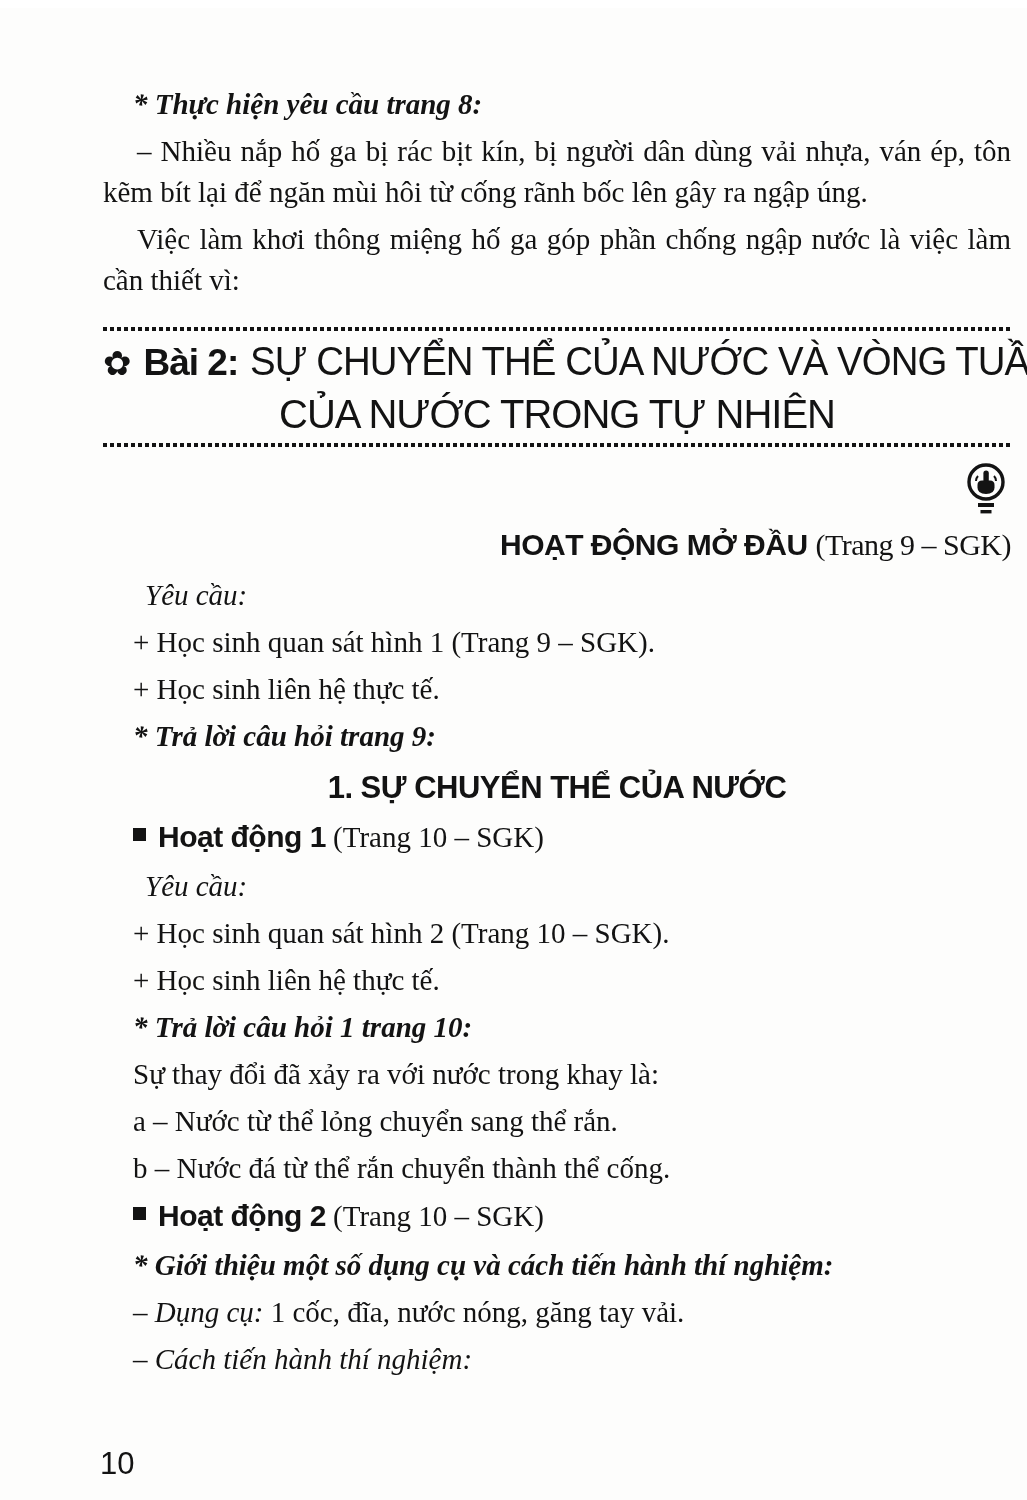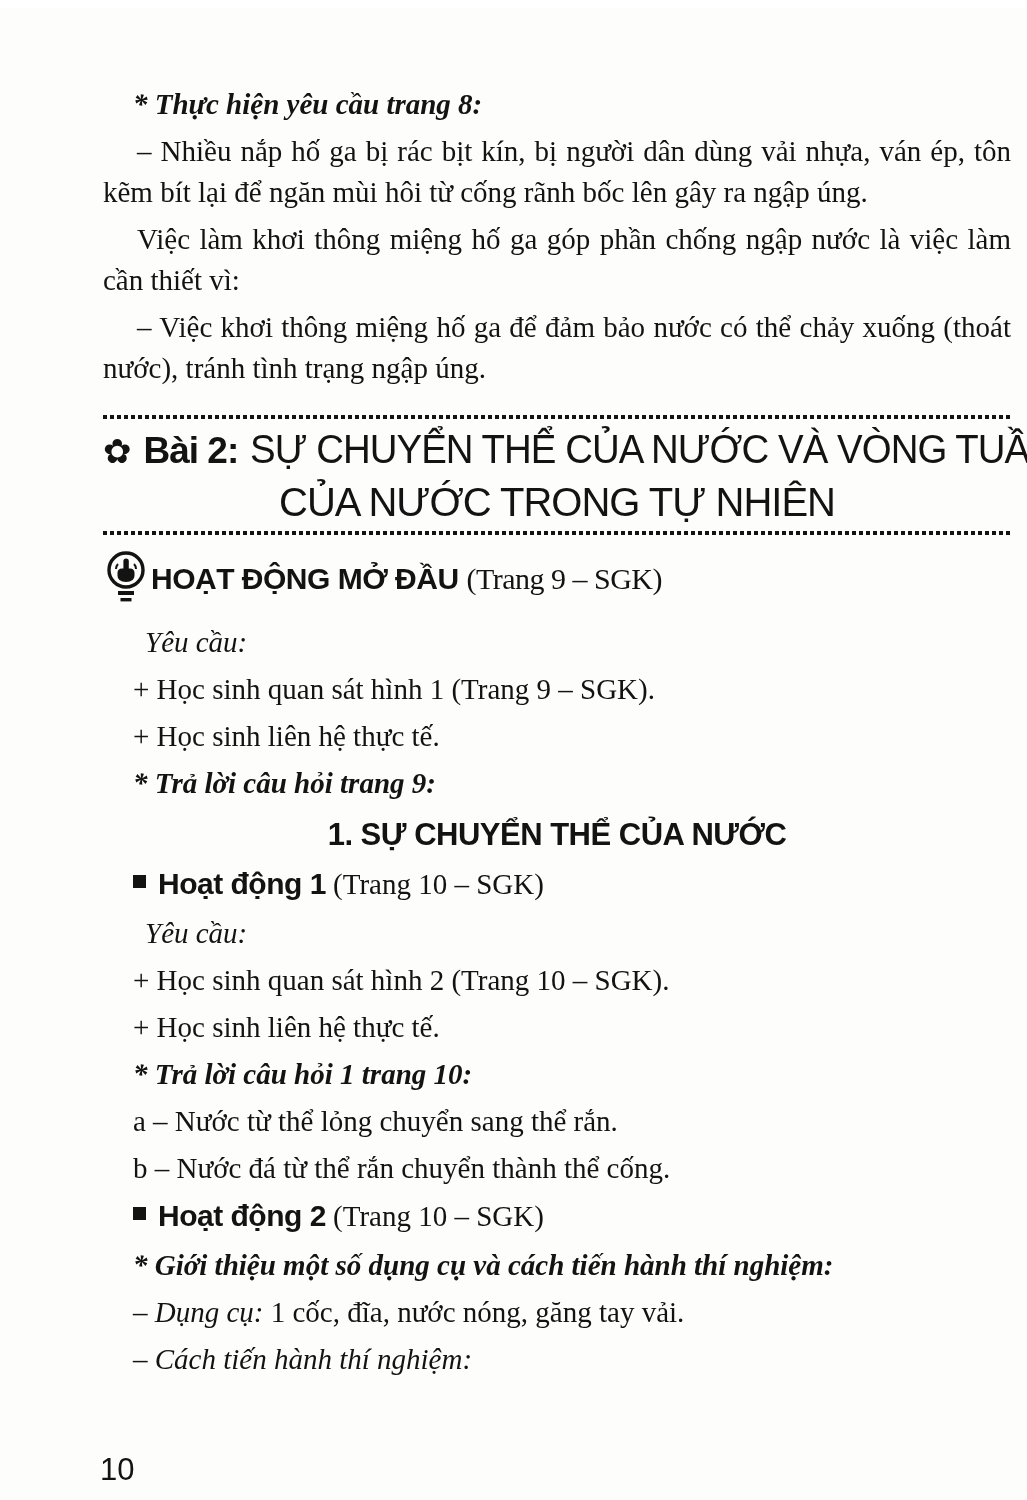--- a/index.html
+++ b/index.html
@@ -89,46 +89,46 @@
   }
   .banner-line2{
     text-align:center;
     font-family:"Liberation Sans", sans-serif;
     font-weight:400;font-size:40px;
     letter-spacing:-1px;
     margin-top:10px;
   }
   
   .icon-heading{
-    display:flex;align-items:center;
+    display:flex;align-items:flex-end;
     margin:10px 0 10px 0;
+    flex-direction:column;
   }
   .hand-icon{flex:0 0 auto;margin-right:2px;position:relative;top:4px;}
   .icon-heading-text{
     font-family:"Liberation Sans", sans-serif;
     font-weight:bold;font-size:30px;
     letter-spacing:-0.5px;
   }
   .page-number{
     position:absolute;
-    left:100px;bottom:20px;
+    left:100px;bottom:26px;
     font-family:"Liberation Sans", sans-serif;
     font-size:31px;
   }
 </style>
 </head>
 <body>
 
 <div class="page">
   <div class="content">
 
     <div class="line indent-1 bi">* Thực hiện yêu cầu trang 8:</div>
     <p class="para">– Nhiều nắp hố ga bị rác bịt kín, bị người dân dùng vải nhựa, ván ép, tôn kẽm bít lại để ngăn mùi hôi từ cống rãnh bốc lên gây ra ngập úng.</p>
     <p class="para">Việc làm khơi thông miệng hố ga góp phần chống ngập nước là việc làm cần thiết vì:</p>
-    <p class="para">– Việc khơi thông miệng hố ga để đảm bảo nước có thể chảy xuống (thoát nước), tránh tình trạng ngập úng.</p>
 
     <div class="banner">
       <div class="banner-line1">
         <span class="banner-flower">✿</span>
         <span class="banner-label">Bài 2:</span>
         <span class="banner-title">SỰ CHUYỂN THỂ CỦA NƯỚC VÀ VÒNG TUẦN HOÀN</span>
       </div>
       <div class="banner-line2">CỦA NƯỚC TRONG TỰ NHIÊN</div>
     </div>
 
@@ -156,20 +156,21 @@
     <div class="section-heading">1. SỰ CHUYỂN THỂ CỦA NƯỚC</div>
 
     <div class="activity-line indent-1">
       <span class="square-bullet"></span><span class="activity-label">Hoạt động 1</span>
       <span class="ref">(Trang 10 – SGK)</span>
     </div>
     <div class="line indent-2 it">Yêu cầu:</div>
     <div class="line indent-1">+ Học sinh quan sát hình 2 (Trang 10 – SGK).</div>
     <div class="line indent-1">+ Học sinh liên hệ thực tế.</div>
     <div class="line indent-1 bi">* Trả lời câu hỏi 1 trang 10:</div>
+    <div class="line indent-1">Sự thay đổi đã xảy ra với nước trong khay là:</div>
     <div class="line indent-1">a – Nước từ thể lỏng chuyển sang thể rắn.</div>
     <div class="line indent-1">b – Nước đá từ thể rắn chuyển thành thể cống.</div>
 
     <div class="activity-line indent-1">
       <span class="square-bullet"></span><span class="activity-label">Hoạt động 2</span>
       <span class="ref">(Trang 10 – SGK)</span>
     </div>
     <div class="line indent-1 bi">* Giới thiệu một số dụng cụ và cách tiến hành thí nghiệm:</div>
     <div class="line indent-1"><span class="it">– Dụng cụ:</span><span> 1 cốc, đĩa, nước nóng, găng tay vải.</span></div>
     <div class="line indent-1 it">– Cách tiến hành thí nghiệm:</div>

